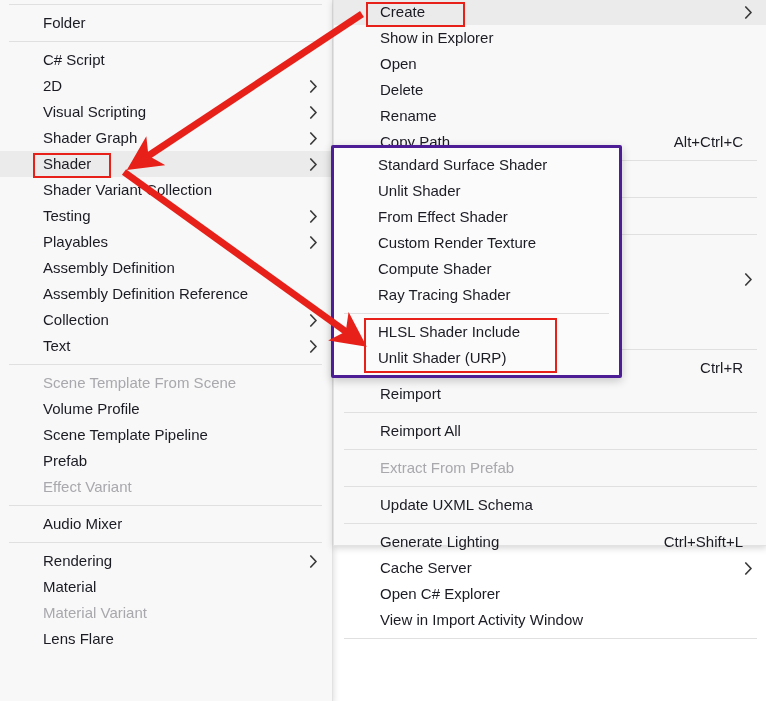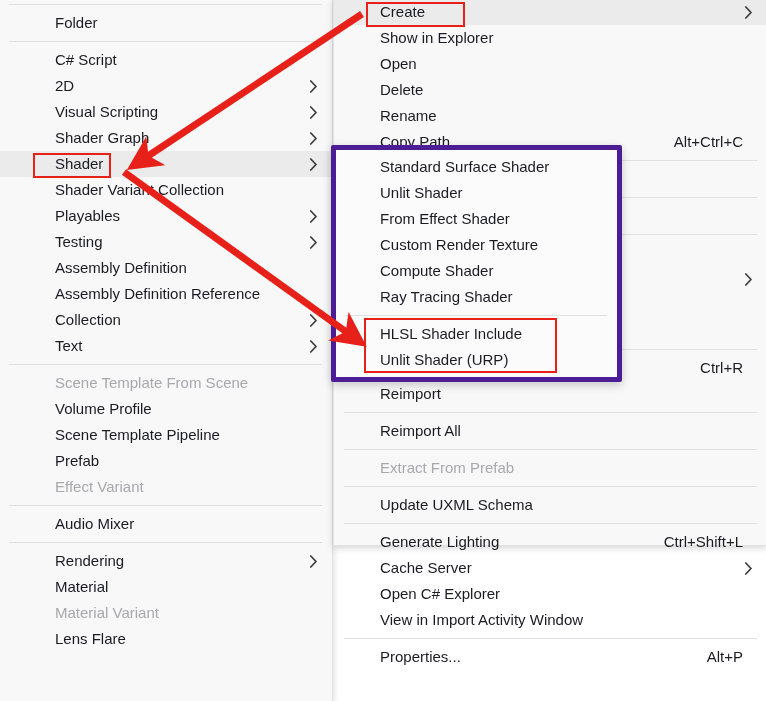--- a/index.html
+++ b/index.html
@@ -54,38 +54,38 @@
     margin: 5px 10px 5px 10px;
   }
 
   
   #left-menu {
     left: -1px; top: -1px;
     width: 334px; height: 703px;
     border-left: none; border-top: none;
     background: #f8f8f8;
   }
-  #left-menu .menu-item { padding-left: 56px; }
+  #left-menu .menu-item { padding-left: 44px; }
 
   
   #mid-menu {
     left: 333px; top: -1px;
     width: 434px; height: 547px;
     border-right: none; border-top: none;
     background: #f8f8f8;
   }
   #mid-menu .menu-item { padding-left: 46px; }
 
   
   #shader-submenu {
     left: 331px; top: 145px;
     width: 291px;
     padding-top: 4px; padding-bottom: 4px;
     background: #fbfbfb;
-    border: 5px solid #4c1d95;
+    border: 3px solid #4c1d95;
     border-radius: 2px;
     box-shadow: 0 3px 10px rgba(0,0,0,0.20);
     z-index: 20;
   }
   #shader-submenu .menu-item { padding-left: 44px; height: 26px; line-height: 26px; }
 
   
   .redbox {
     position: absolute;
     border: 2px solid #e8201a;
@@ -120,26 +120,26 @@
           <svg width="9" height="13" viewBox="0 0 9 13">
             <path d="M1.8 1 L7 6.5 L1.8 12" fill="none" stroke="currentColor" stroke-width="1.7" stroke-linecap="round" stroke-linejoin="round"></path>
           </svg>
         </span></div>
       <div class="menu-item highlight"><span>Shader</span><span class="chev">
           <svg width="9" height="13" viewBox="0 0 9 13">
             <path d="M1.8 1 L7 6.5 L1.8 12" fill="none" stroke="currentColor" stroke-width="1.7" stroke-linecap="round" stroke-linejoin="round"></path>
           </svg>
         </span></div>
       <div class="menu-item"><span>Shader Variant Collection</span></div>
+      <div class="menu-item"><span>Testing</span><span class="chev">
+          <svg width="9" height="13" viewBox="0 0 9 13">
+            <path d="M1.8 1 L7 6.5 L1.8 12" fill="none" stroke="currentColor" stroke-width="1.7" stroke-linecap="round" stroke-linejoin="round"></path>
+          </svg>
+        </span></div>
       <div class="menu-item"><span>Playables</span><span class="chev">
-          <svg width="9" height="13" viewBox="0 0 9 13">
-            <path d="M1.8 1 L7 6.5 L1.8 12" fill="none" stroke="currentColor" stroke-width="1.7" stroke-linecap="round" stroke-linejoin="round"></path>
-          </svg>
-        </span></div>
-      <div class="menu-item"><span>Testing</span><span class="chev">
           <svg width="9" height="13" viewBox="0 0 9 13">
             <path d="M1.8 1 L7 6.5 L1.8 12" fill="none" stroke="currentColor" stroke-width="1.7" stroke-linecap="round" stroke-linejoin="round"></path>
           </svg>
         </span></div>
       <div class="menu-item"><span>Assembly Definition</span></div>
       <div class="menu-item"><span>Assembly Definition Reference</span></div>
       <div class="menu-item"><span>Collection</span><span class="chev">
           <svg width="9" height="13" viewBox="0 0 9 13">
             <path d="M1.8 1 L7 6.5 L1.8 12" fill="none" stroke="currentColor" stroke-width="1.7" stroke-linecap="round" stroke-linejoin="round"></path>
           </svg>
@@ -204,21 +204,20 @@
       <div class="sep"></div>
       <div class="menu-item"><span>Generate Lighting</span><span class="shortcut">Ctrl+Shift+L</span></div>
       <div class="menu-item"><span>Cache Server</span><span class="chev">
           <svg width="9" height="13" viewBox="0 0 9 13">
             <path d="M1.8 1 L7 6.5 L1.8 12" fill="none" stroke="currentColor" stroke-width="1.7" stroke-linecap="round" stroke-linejoin="round"></path>
           </svg>
         </span></div>
       <div class="menu-item"><span>Open C# Explorer</span></div>
       <div class="menu-item"><span>View in Import Activity Window</span></div>
       <div class="sep"></div>
-      <div class="menu-item"><span>Properties...</span><span class="shortcut">Alt+P</span></div>
     </div>
 
   <div class="menu" id="shader-submenu">
       <div class="menu-item"><span>Standard Surface Shader</span></div>
       <div class="menu-item"><span>Unlit Shader</span></div>
       <div class="menu-item"><span>From Effect Shader</span></div>
       <div class="menu-item"><span>Custom Render Texture</span></div>
       <div class="menu-item"><span>Compute Shader</span></div>
       <div class="menu-item"><span>Ray Tracing Shader</span></div>
       <div class="sep"></div>

